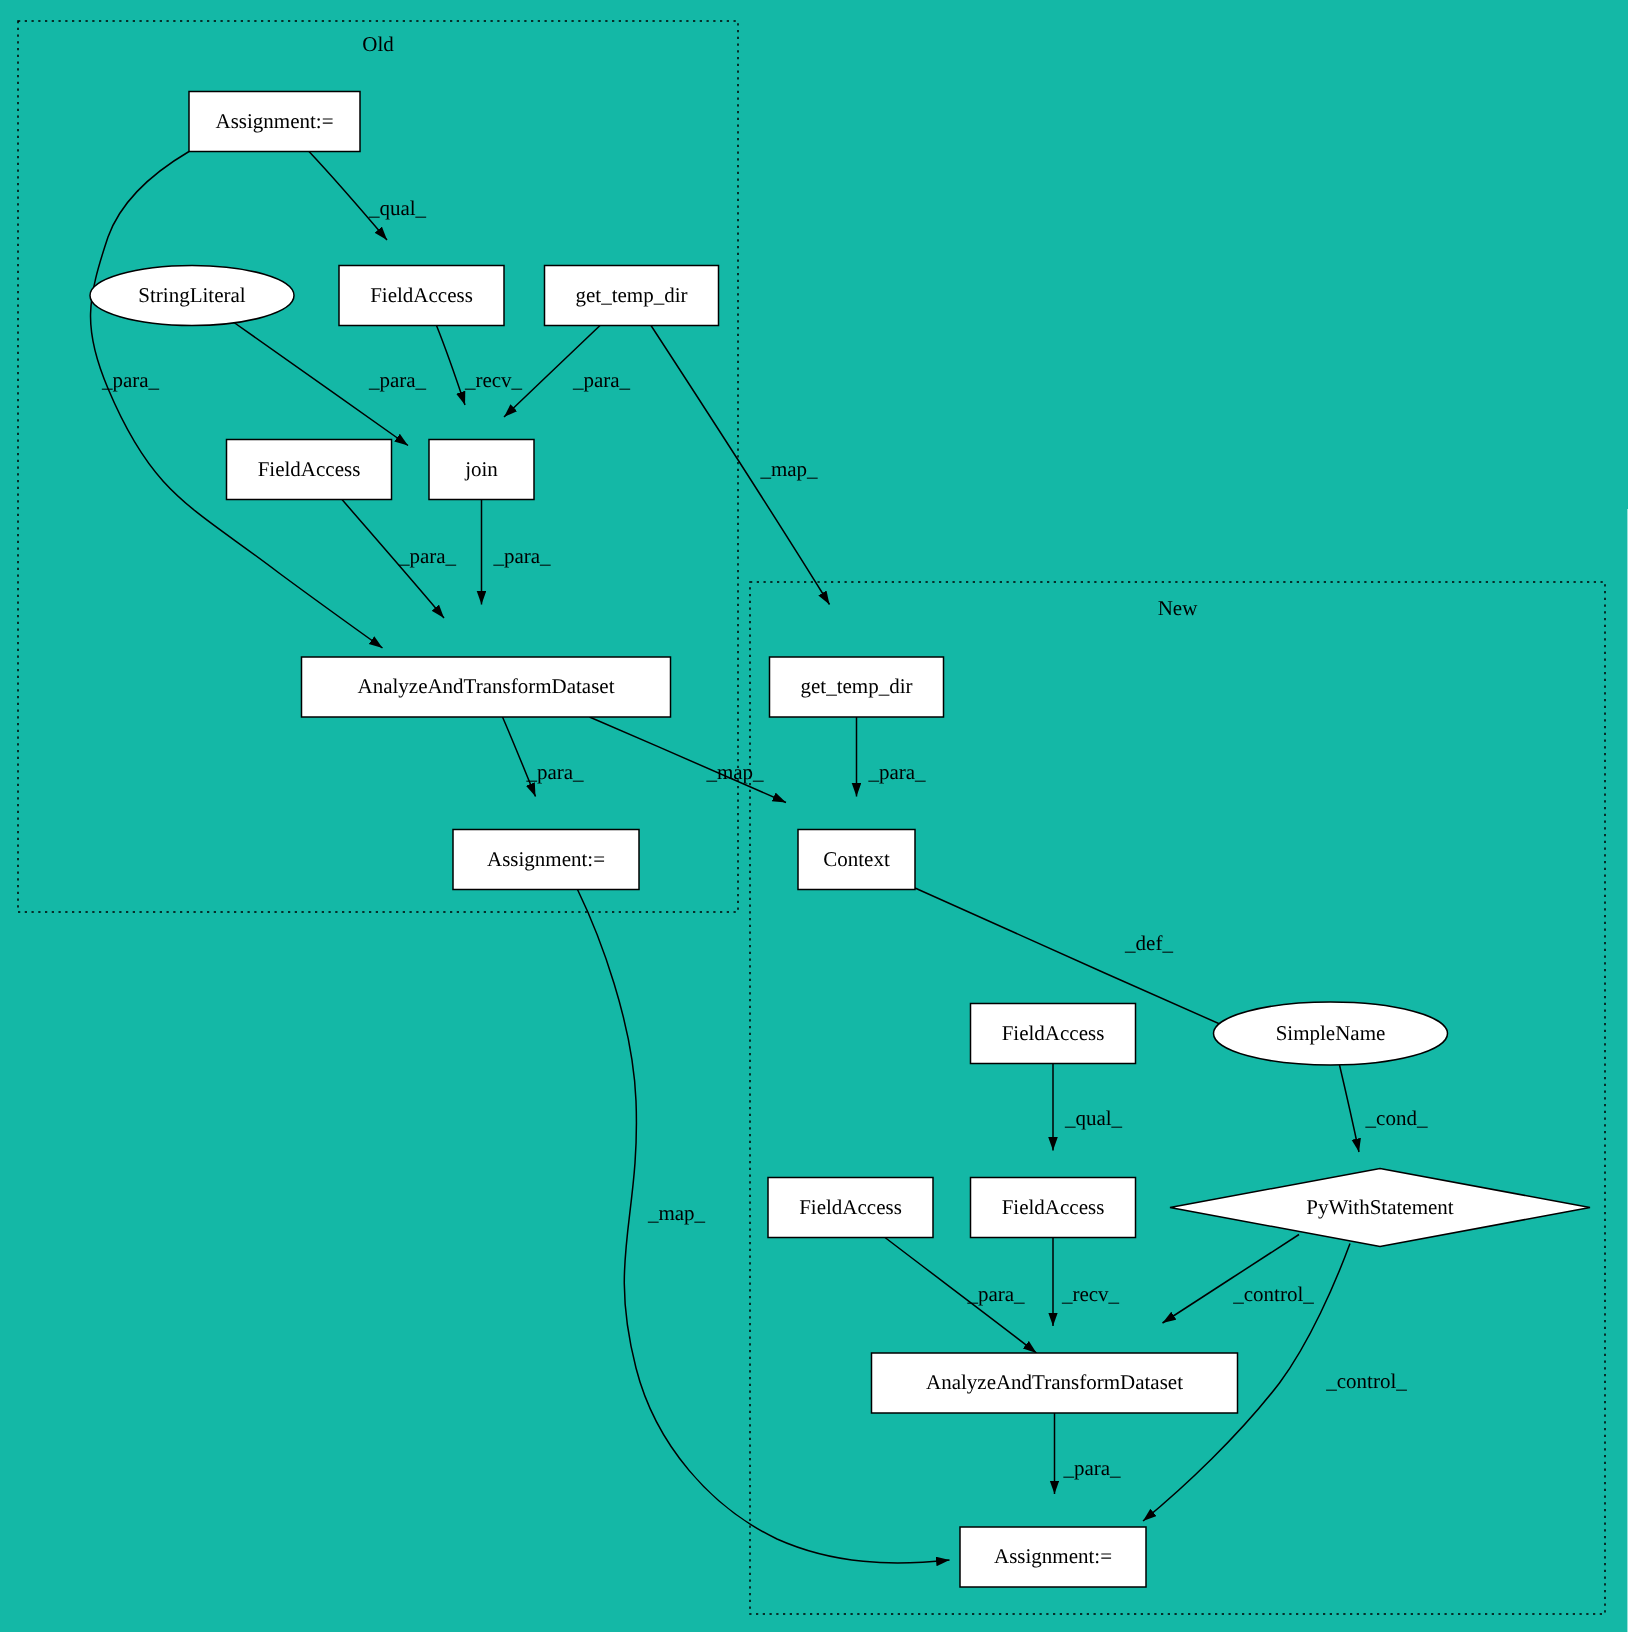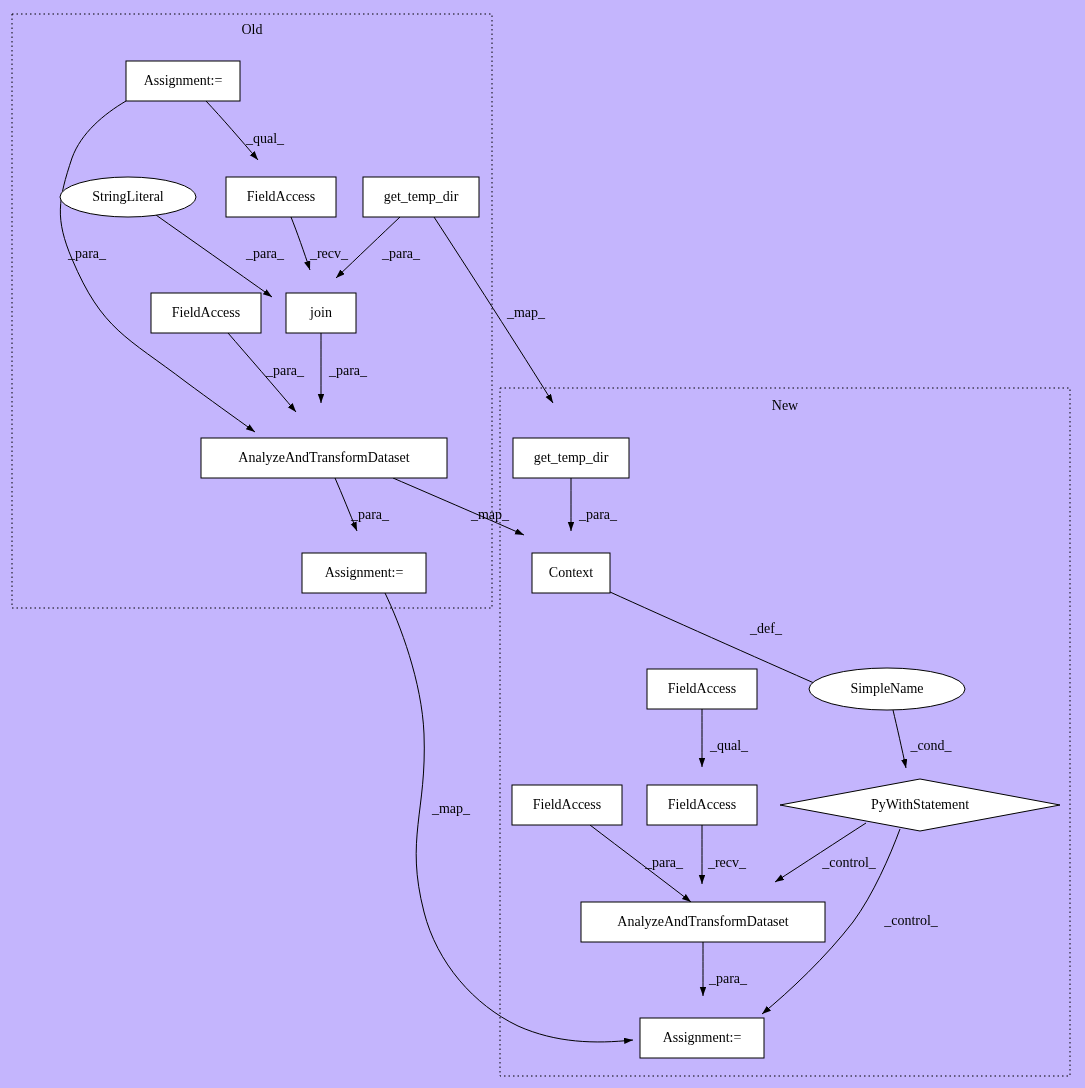--- a/index.html
+++ b/index.html
@@ -4,21 +4,21 @@
 <style>
   html, body {
     margin: 0;
     padding: 0;
     background: #ffffff;
   }
   #canvas {
     position: relative;
     width: 1085px;
     height: 1088px;
-    background: #c4b5fd;
+    background: #14b8a6;
     font-family: "Liberation Serif", serif;
     overflow: hidden;
   }
   #graph-svg {
     position: absolute;
     left: 0;
     top: 0;
     width: 1085px;
     height: 1088px;
   }

